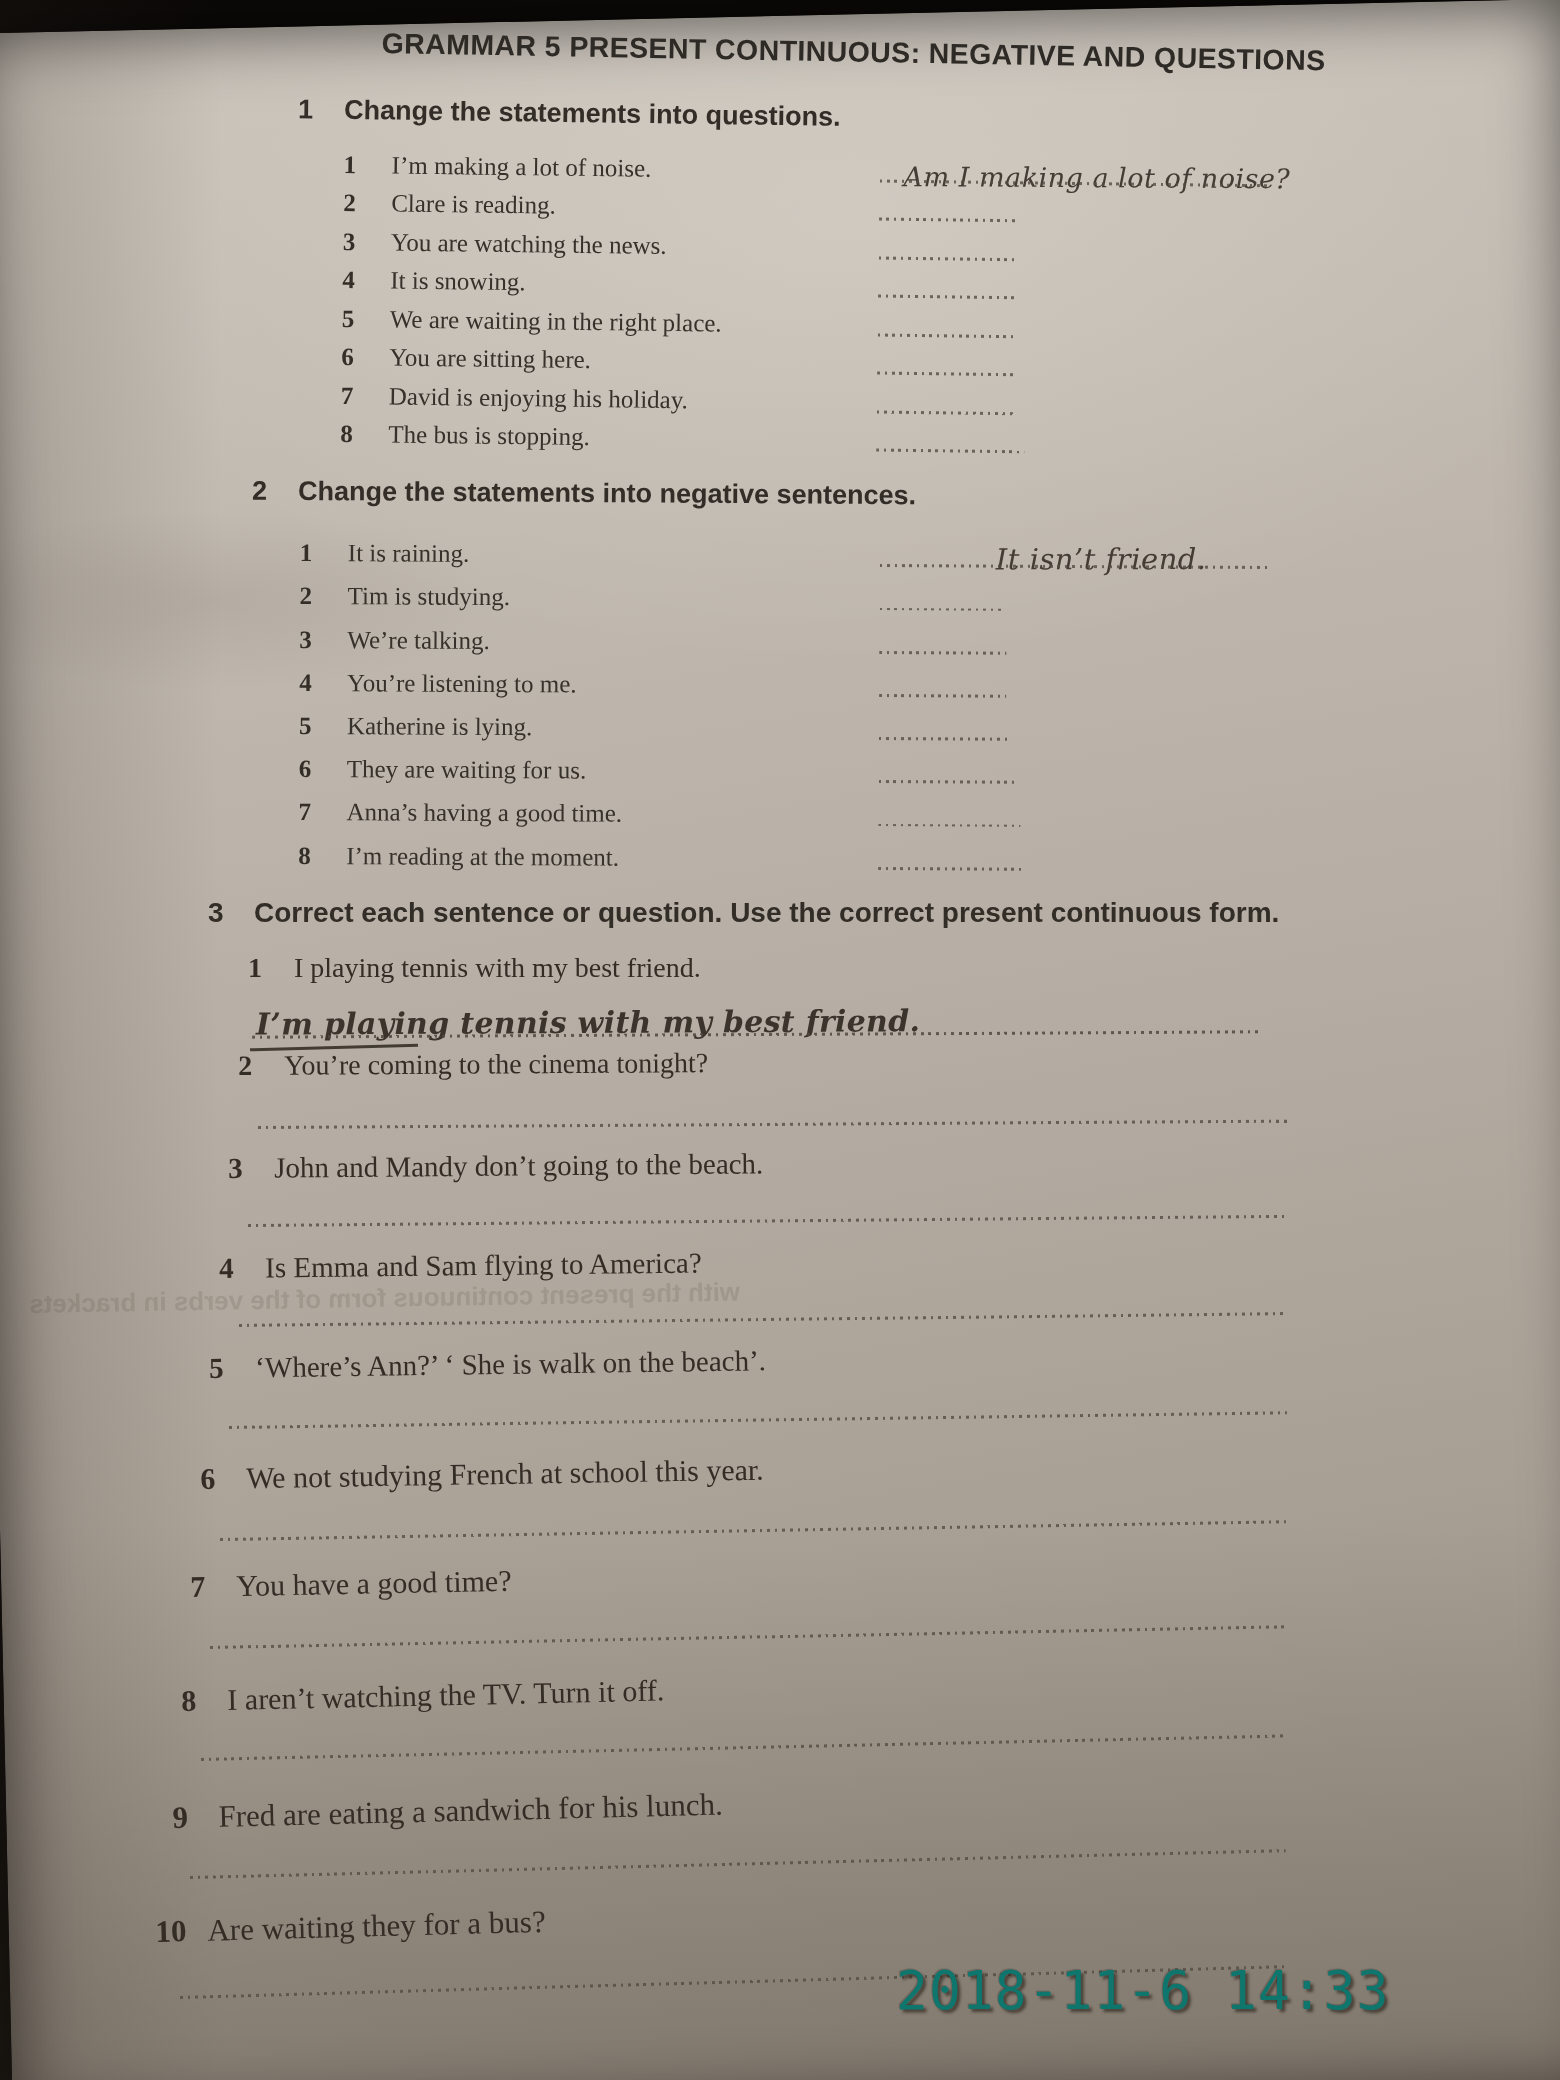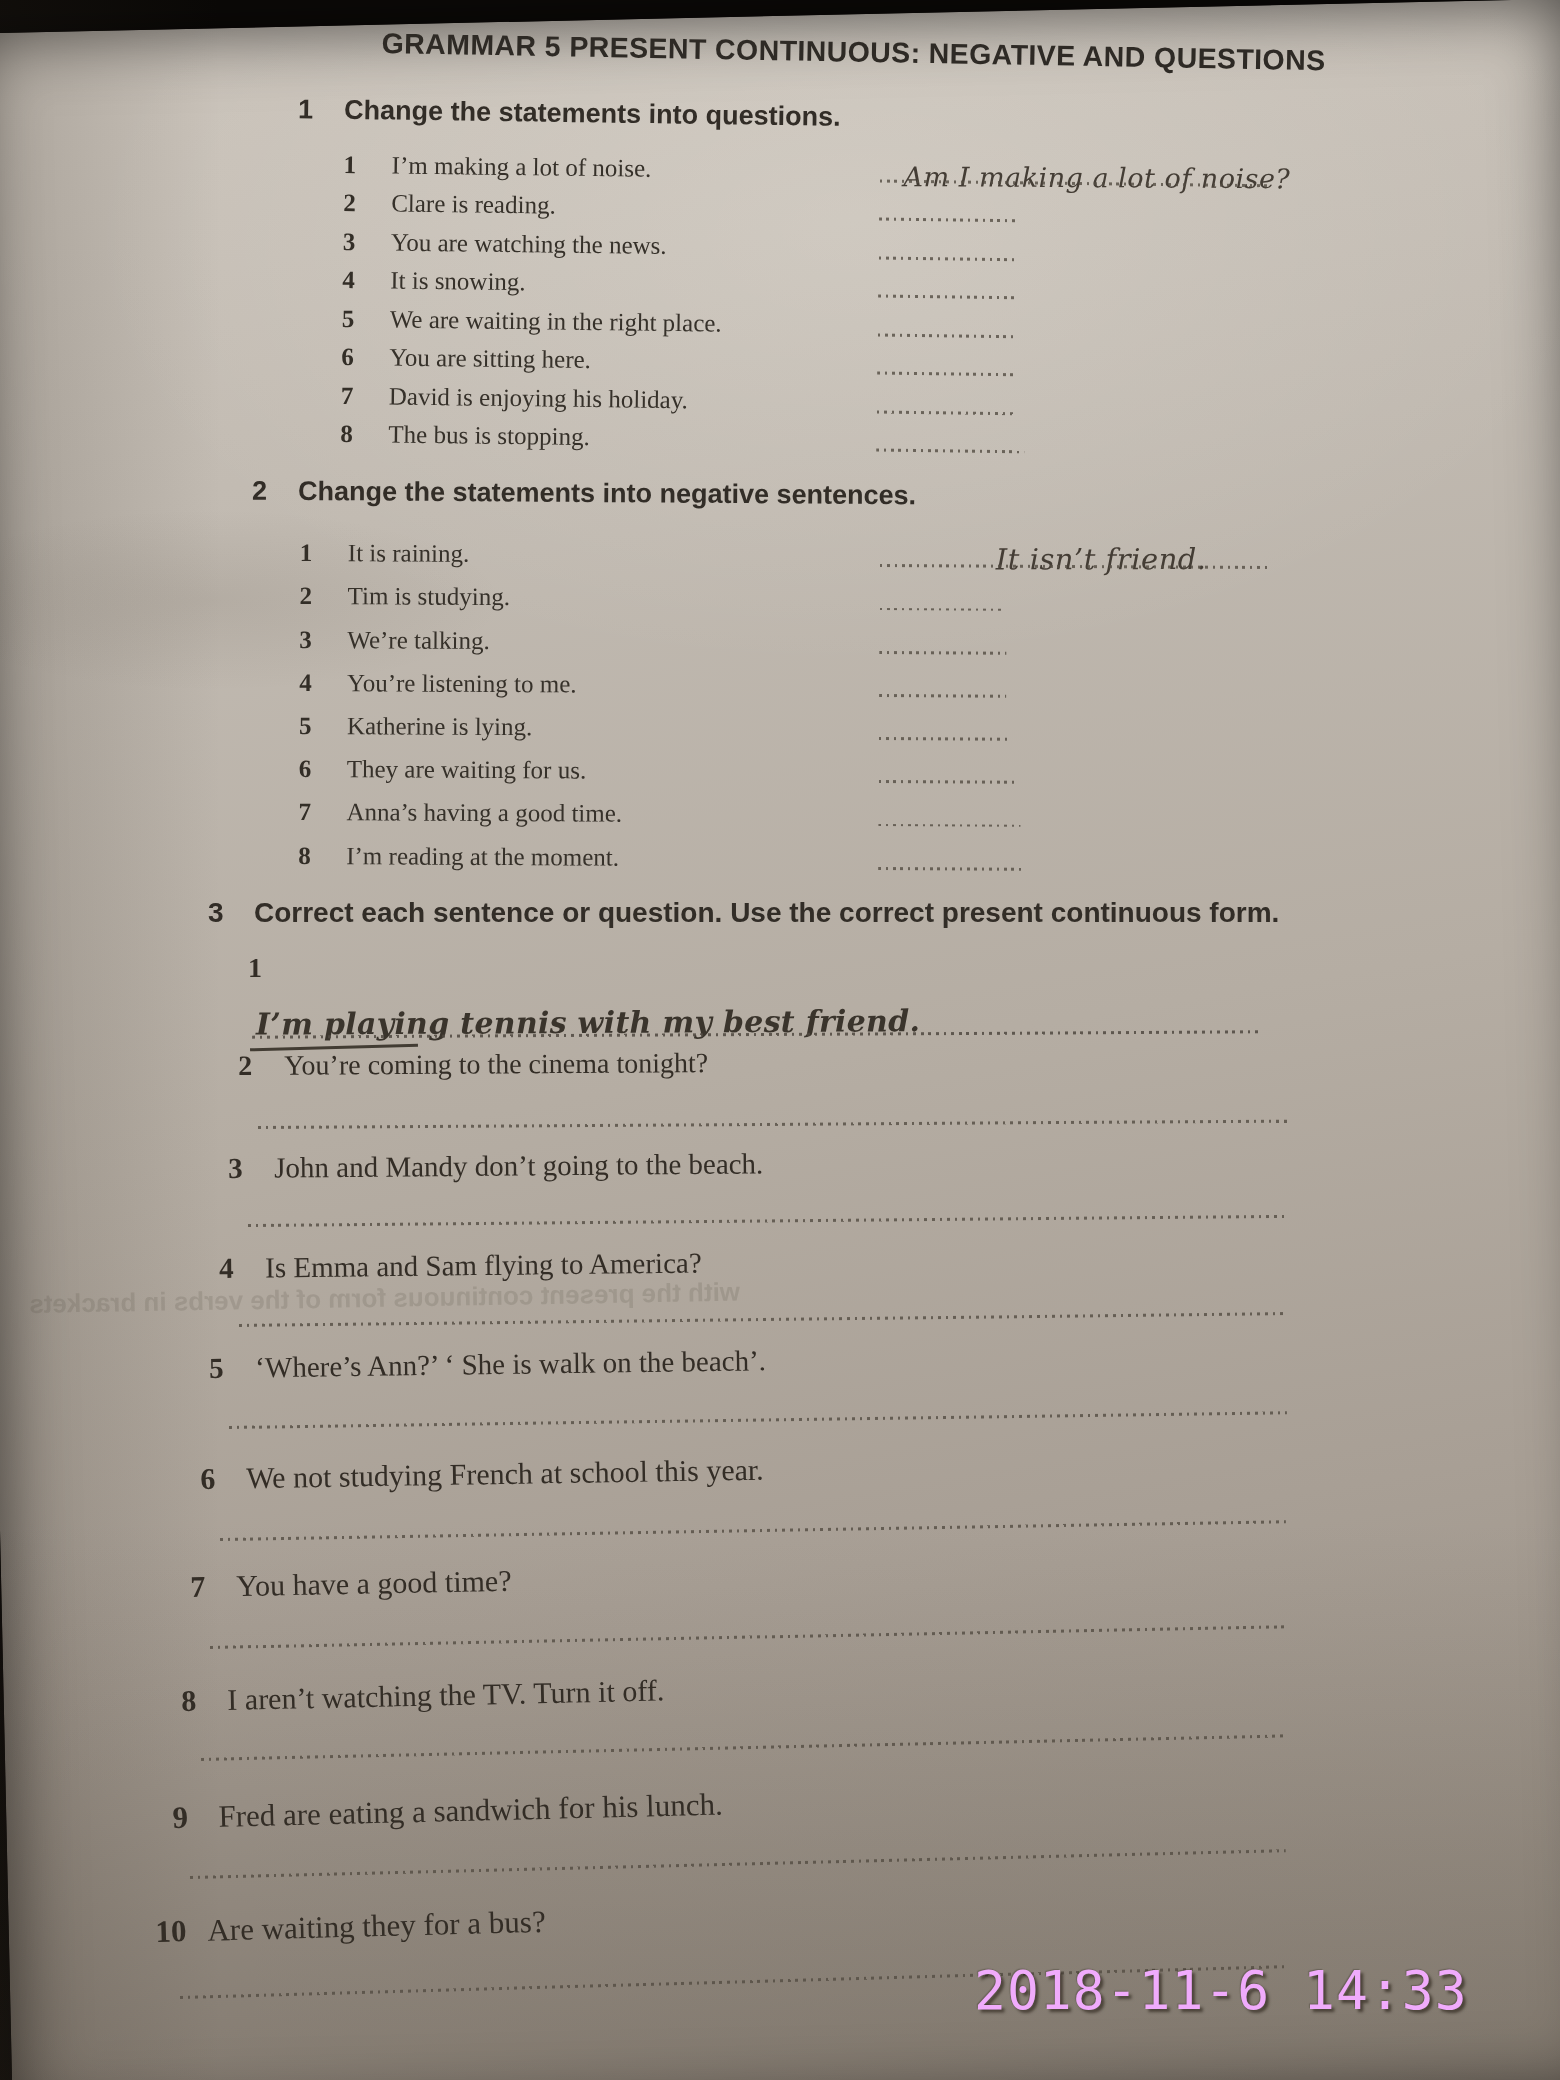--- a/index.html
+++ b/index.html
@@ -49,22 +49,22 @@
     background-image:repeating-linear-gradient(90deg,#534c42 0 2.7px, transparent 2.7px 7.6px);opacity:.8;}
   .hwline{position:absolute;left:252px;top:994px;width:1010px;height:44px;transform:rotate(-.3deg);}
   .hwline::after{content:'';position:absolute;left:0;right:0;bottom:2px;height:2.8px;
     background-image:repeating-linear-gradient(90deg,#4f4840 0 2.7px, transparent 2.7px 7.6px);opacity:.85;}
   .hw3{position:absolute;left:4px;bottom:-1px;font:italic 600 30px "DejaVu Serif",serif;
     color:#3a342c;letter-spacing:.3px;white-space:nowrap;}
   .ul{position:absolute;left:250px;top:1046px;width:168px;border-top:3.5px solid #423c33;transform:rotate(-1.6deg);}
 
   .ghost{position:absolute;left:120px;top:1282px;width:620px;font:700 26px "Liberation Sans",sans-serif;
     color:rgba(75,66,55,.16);transform:scaleX(-1) rotate(1deg);white-space:nowrap;}
-  .stamp{position:absolute;left:974px;top:1960px;font:400 53px "DejaVu Sans Mono",monospace;
-    color:#f0abfc;letter-spacing:1px;text-shadow:3px 3px 3px rgba(25,18,10,.55), -1px -1px 1px rgba(25,18,10,.25);
+  .stamp{position:absolute;left:896px;top:1960px;font:400 53px "DejaVu Sans Mono",monospace;
+    color:#0f766e;letter-spacing:1px;text-shadow:3px 3px 3px rgba(25,18,10,.55), -1px -1px 1px rgba(25,18,10,.25);
     white-space:nowrap;text-align:right;}
 </style>
 </head>
 <body>
 
 <div id="frame">
   <div class="paper-bg"></div>
   <div class="shade-left"></div>
   <div class="shade-mid"></div>
   <div class="shade-bottom"></div>
@@ -173,20 +173,21 @@
       </div>
     </div>
 
     <div class="exh" style="left:208px;top:897px;font-size:28px;">
       <span class="hn">3</span>
       <span>Correct each sentence or question. Use the correct present continuous form.</span>
     </div>
 
     <div class="t3" style="left:248px;top:952px;font-size:28px;">
       <span class="n3">1</span>
+      <span>I playing tennis with my best friend.</span>
     </div>
     <div class="hwline">
       <span class="hw3">I’m playing tennis with my best friend.</span>
     </div>
     <div class="ul"></div>
 
     <div class="t3" style="left:238px;top:1050px;font-size:28px;transform:rotate(-.35deg);">
       <span class="n3">2</span>
       <span>You’re coming to the cinema tonight?</span>
     </div>

